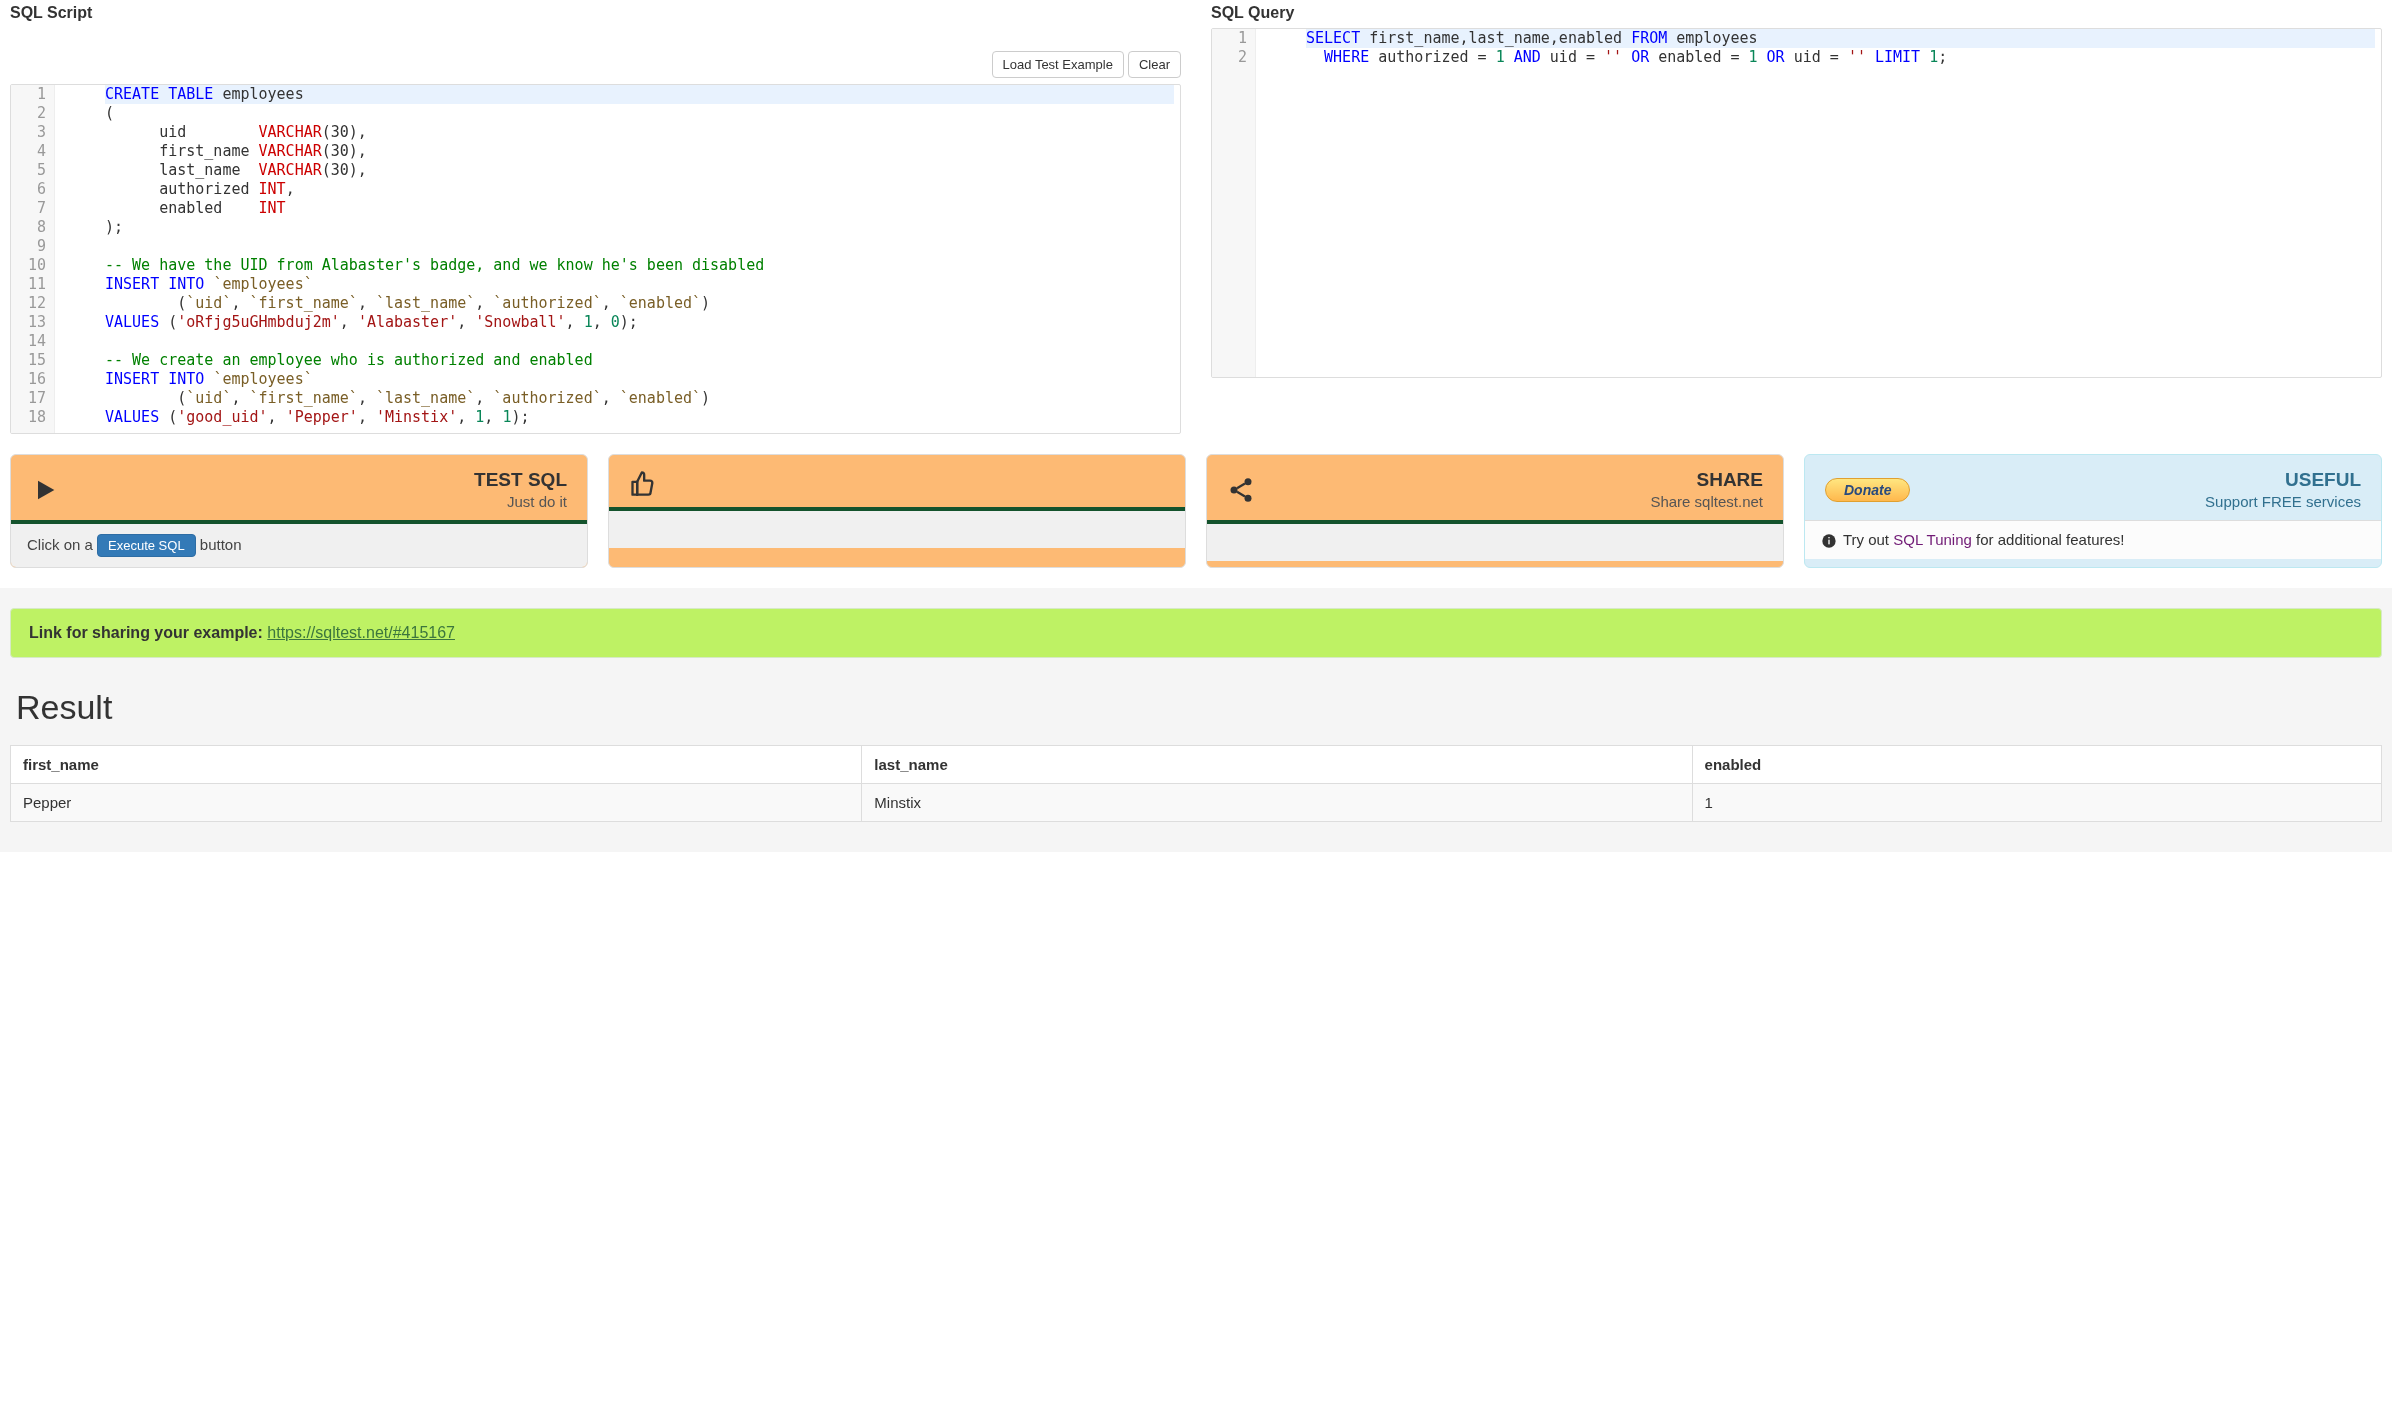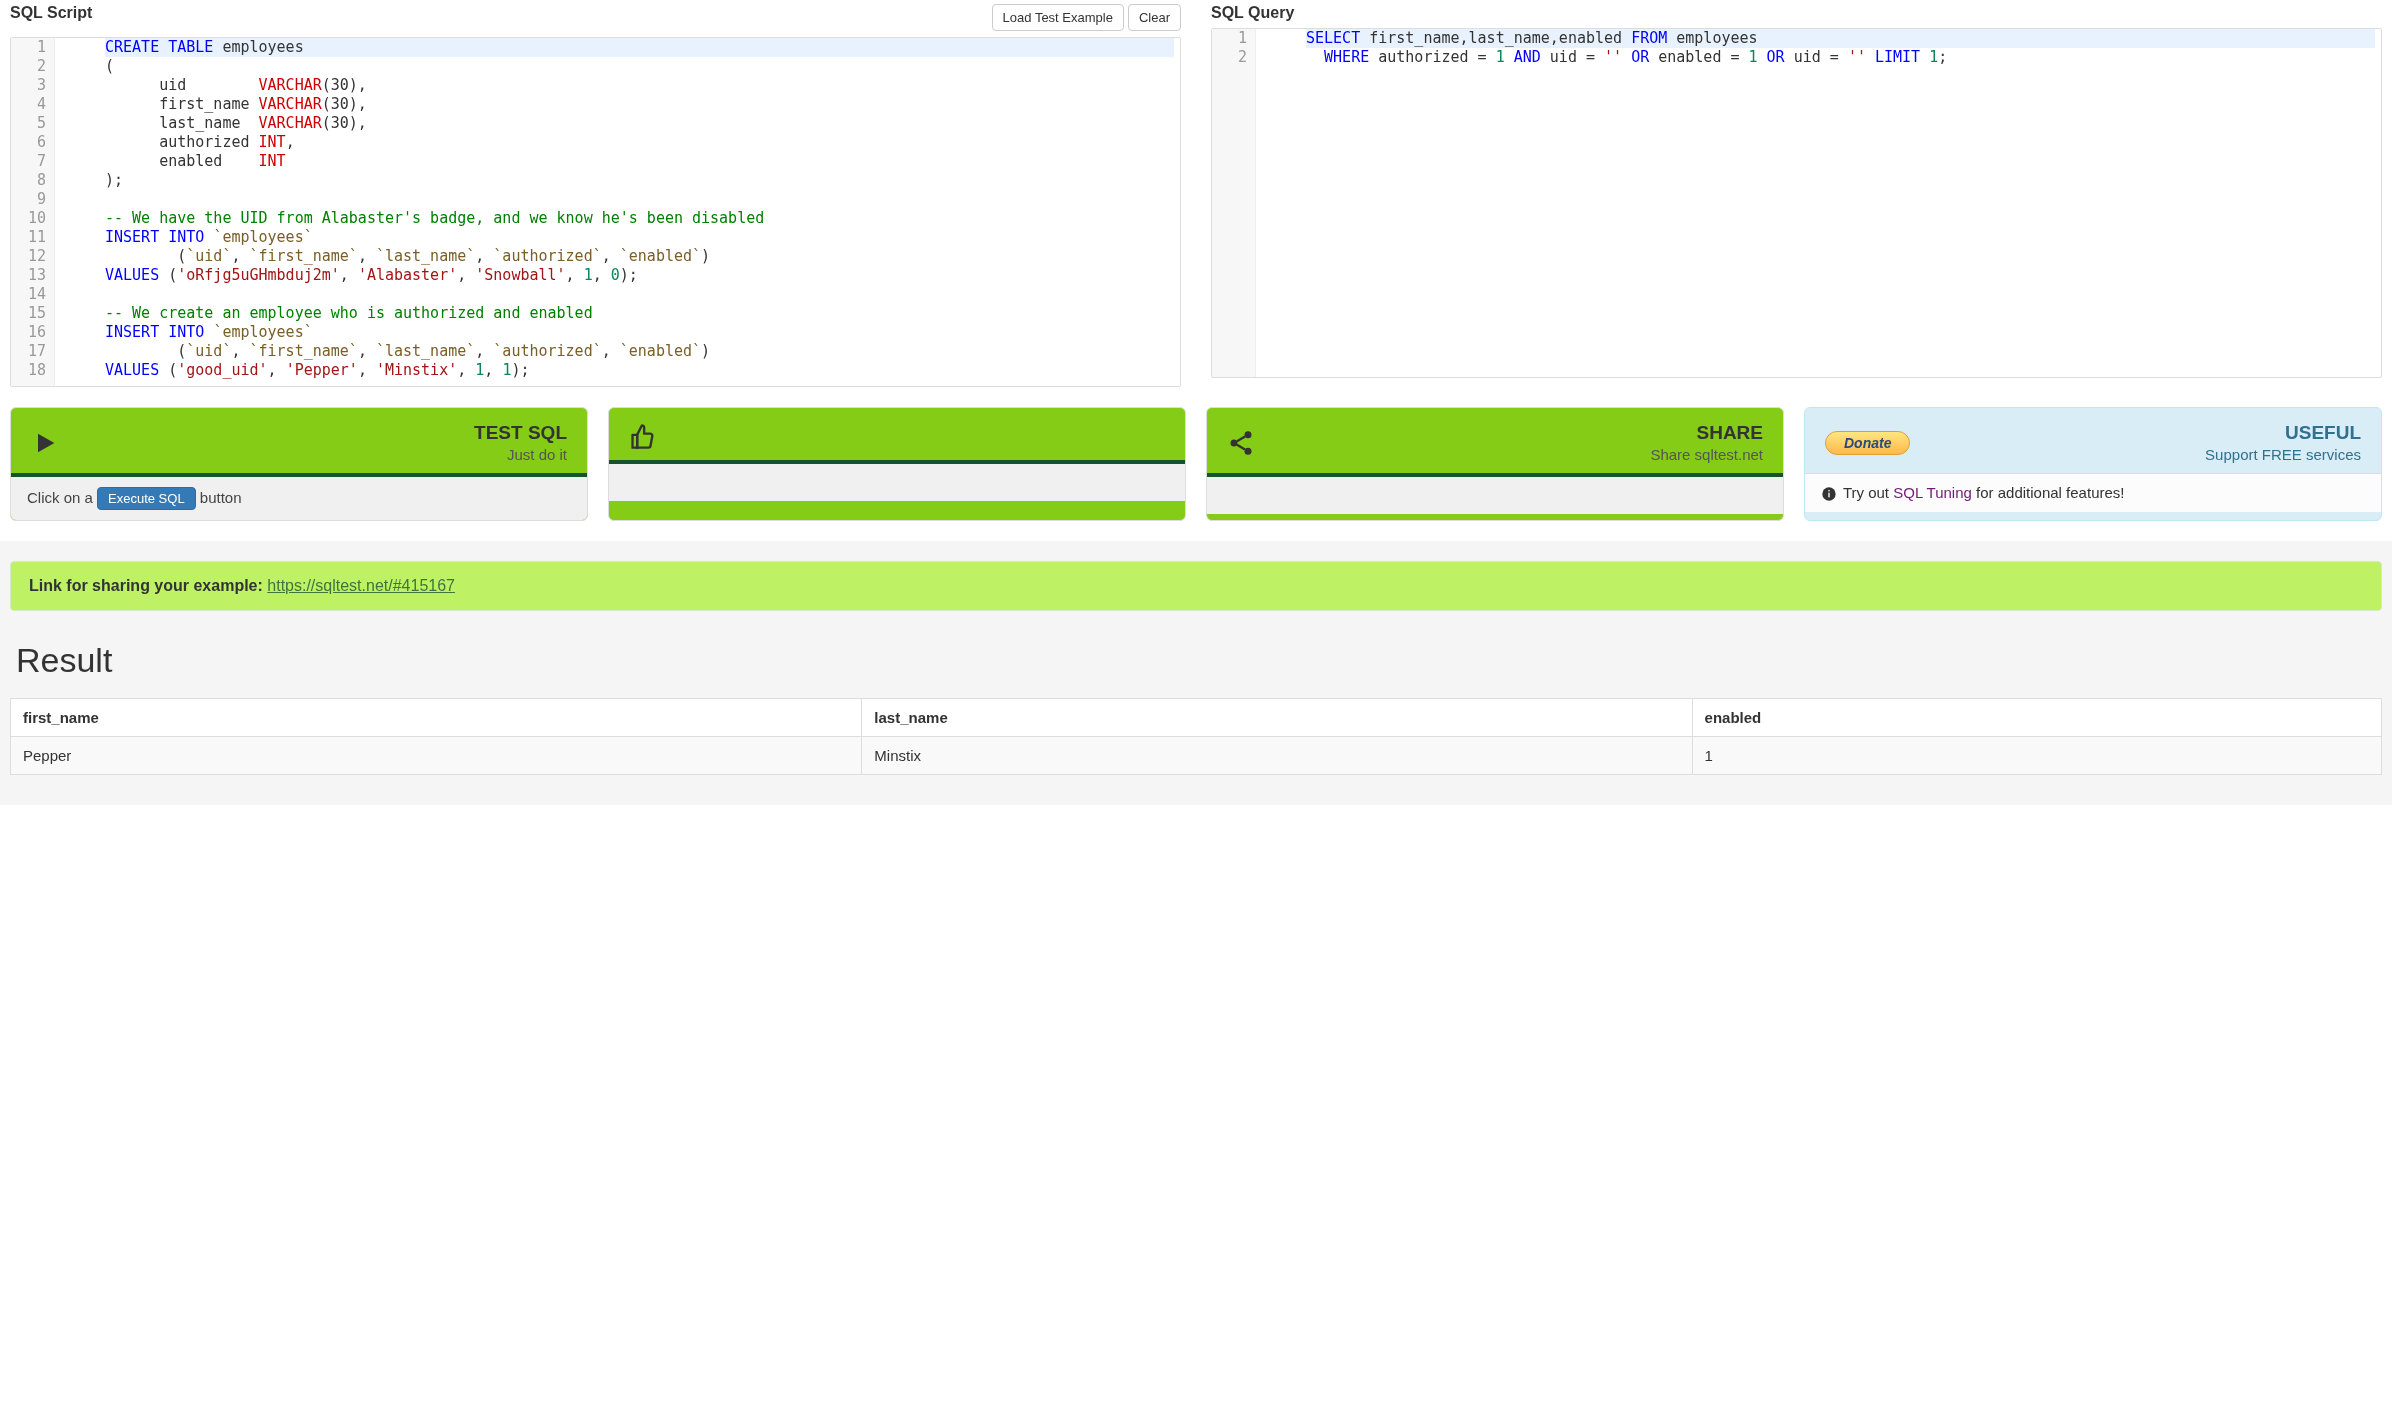--- a/index.html
+++ b/index.html
@@ -12,21 +12,21 @@
   .top-row { display: flex; gap: 30px; padding: 0 10px; }
   .panel { flex: 1; display: flex; flex-direction: column; min-width: 0; }
   .panel-header {
     display: flex; align-items: flex-start; justify-content: space-between;
     padding: 4px 0 6px 0;
   }
   .panel-title { font-weight: bold; font-size: 16px; color: #333; }
   .panel-buttons { display: flex; gap: 4px; }
   .btn {
     background: #fff; border: 1px solid #ccc; border-radius: 4px;
-    padding: 5px 10px; font-size: 13px; color: #333; cursor: pointer;
+    padding: 5px 10px; font-size: 13px; color: #333; cursor: pointer; margin-top: 47px;
   }
   .editor {
     border: 1px solid #ddd; border-radius: 2px; display: flex;
     font-family: Menlo, Monaco, Consolas, monospace; font-size: 15px;
     line-height: 19px; min-height: 350px; background: #fff;
     overflow: hidden;
   }
   .gutter {
     background: #f7f7f7; color: #999; text-align: right;
     padding: 0 8px; user-select: none; border-right: 1px solid #eee;
@@ -39,21 +39,21 @@
   .kw { color: #0000ff; }
   .fn { color: #cc0000; }
   .str { color: #a31515; }
   .num { color: #098658; }
   .com { color: #008000; }
   .id  { color: #795e26; }
   .op  { color: #333; }
 
   .cards-row { display: flex; gap: 20px; padding: 20px 10px 10px 10px; }
   .card {
-    background: #84cc16; border: 1px solid #ddd; border-radius: 6px;
+    background: #fdba74; border: 1px solid #ddd; border-radius: 6px;
     flex: 1; display: flex; flex-direction: column; overflow: hidden;
   }
   .card-body { display: flex; align-items: center; padding: 14px 20px 10px 20px; gap: 18px; }
   .card-icon { width: 32px; display: flex; align-items: center; justify-content: flex-start; }
   .card-text { flex: 1; text-align: right; }
   .card-title { font-size: 19px; font-weight: bold; color: #333; }
   .card-sub { font-size: 15px; color: #555; margin-top: 2px; }
   .card-footer {
     background: #f0f0f0; border-top: 4px solid #14532d;
     padding: 10px 16px; font-size: 15px; color: #444;

